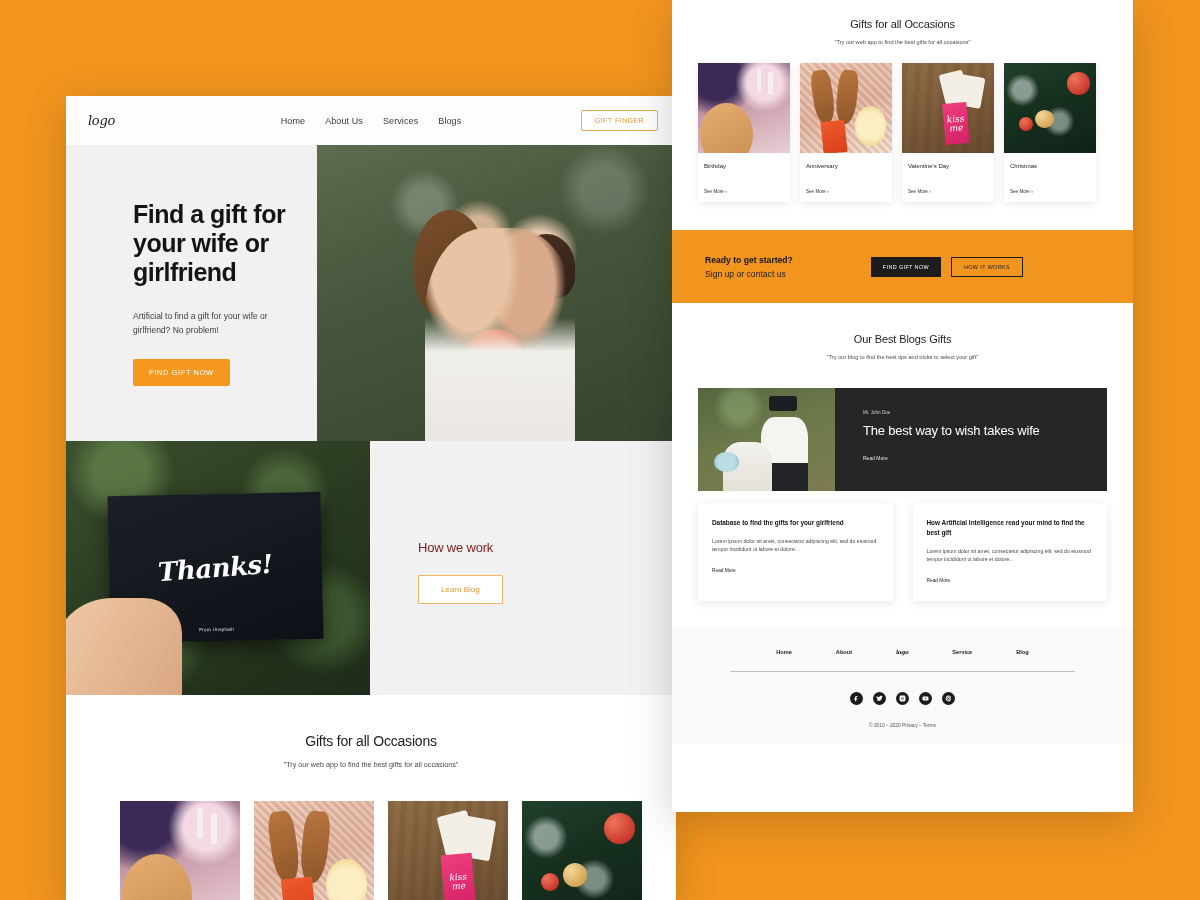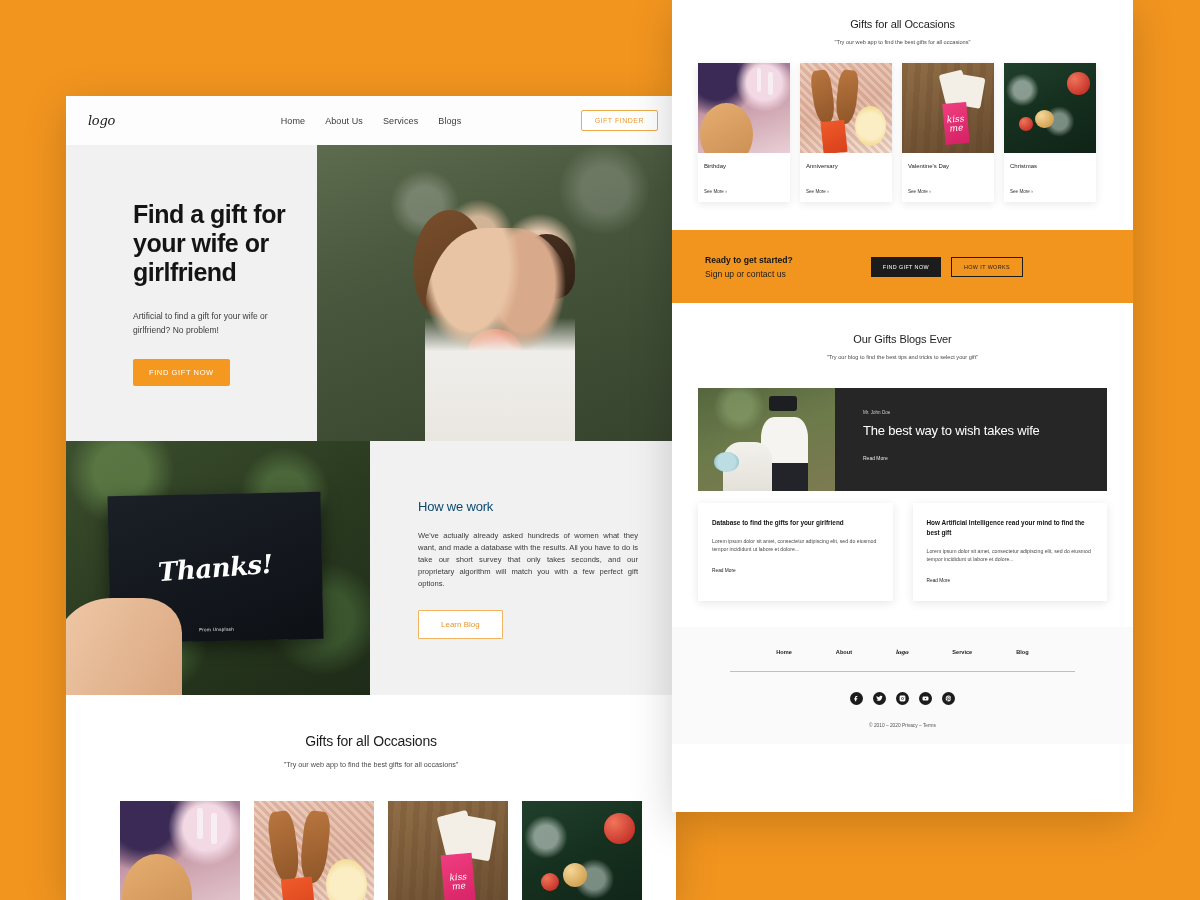--- a/index.html
+++ b/index.html
@@ -86,22 +86,23 @@
   .hero-right { flex: 1; position: relative; overflow: hidden; }
 
   
   .how { display: flex; height: 254px; }
   .how-img { width: 304px; position: relative; overflow: hidden; background:#2b352a;}
   .how-text {
     flex: 1; background: #f1f1f1;
     padding: 58px 38px 0 48px;
   }
   .how-title {
-    font-size: 13px; color: #0c4a6e; font-weight: 400;
+    font-size: 13px; color: #7f1d1d; font-weight: 400;
     letter-spacing: -0.2px;
+    margin-top: 41px;
   }
   .how-body {
     margin-top: 16px;
     font-size: 7.6px; line-height: 12.1px;
     color: #3a3a3a; text-align: justify;
   }
   .btn-outline {
     margin-top: 20px; display: inline-block;
     border: 1px solid #f2b460;
     color: #e8972f;
@@ -437,21 +438,20 @@
       <div class="ph-thanks">
         <div class="card">
           <div class="thx">Thanks!</div>
           <div class="frm">From Unsplash</div>
         </div>
         <div class="hand"></div>
       </div>
     </div>
     <div class="how-text">
       <div class="how-title">How we work</div>
-      <div class="how-body">We've actually already asked hundreds of women what they want, and made a database with the results. All you have to do is take our short survey that only takes seconds, and our proprietary algorithm will match you with a few perfect gift options.</div>
       <div class="btn-outline">Learn Blog</div>
     </div>
   </div>
 
   <div class="occasions">
     <div class="sec-title">Gifts for all Occasions</div>
     <div class="sec-sub">"Try our web app to find the best gifts for all occasions"</div>
     <div class="occ-row">
       <div class="occ-card">
         <div class="occ-thumb">
@@ -563,21 +563,21 @@
       <div class="cta-h">Ready to get started?</div>
       <div class="cta-p">Sign up or contact us</div>
     </div>
     <div class="cta-btns">
       <div class="btn-dark">FIND GIFT NOW</div>
       <div class="btn-ghost">HOW IT WORKS</div>
     </div>
   </div>
 
   <div class="blogs">
-    <div class="r-sec-title">Our Gifts Blogs Ever</div>
+    <div class="r-sec-title">Our Best Blogs Gifts</div>
     <div class="r-sec-sub">"Try our blog to find the best tips and tricks to select your gift"</div>
 
     <div class="blog-feature">
       <div class="bf-img">
         <div class="ph-wedding">
           <div class="hat"></div>
           <div class="groom"></div>
           <div class="dress"></div>
           <div class="bouquet"></div>
         </div>

